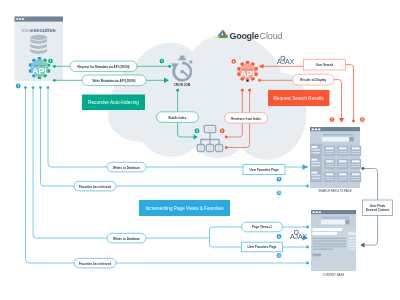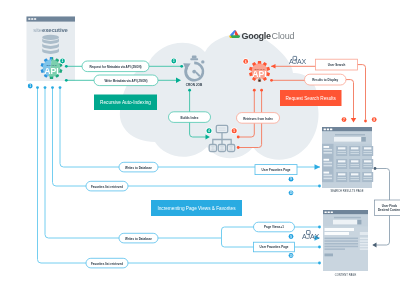--- a/index.html
+++ b/index.html
@@ -1,18 +1,18 @@
 <!DOCTYPE html>
 <html><head>
 <meta charset="utf-8">
 <style>
   html,body{margin:0;padding:0;background:#fff;}
   body{width:400px;height:300px;position:relative;overflow:hidden;
        font-family:"Liberation Sans",sans-serif;-webkit-font-smoothing:antialiased;}
-  #stage{position:absolute;left:12px;top:0;width:364px;height:300px;text-decoration:underline;}
+  #stage{position:absolute;left:0;top:0;width:364px;height:300px;text-decoration:underline;}
   svg{display:block;shape-rendering:geometricPrecision;}
   text{font-family:"Liberation Sans",sans-serif;}
 </style>
 </head>
 <body>
 
 <div id="stage">
 <svg width="400" height="300" viewBox="0 0 400 300" xmlns="http://www.w3.org/2000/svg">
   <defs>
     <clipPath id="siteWin">

